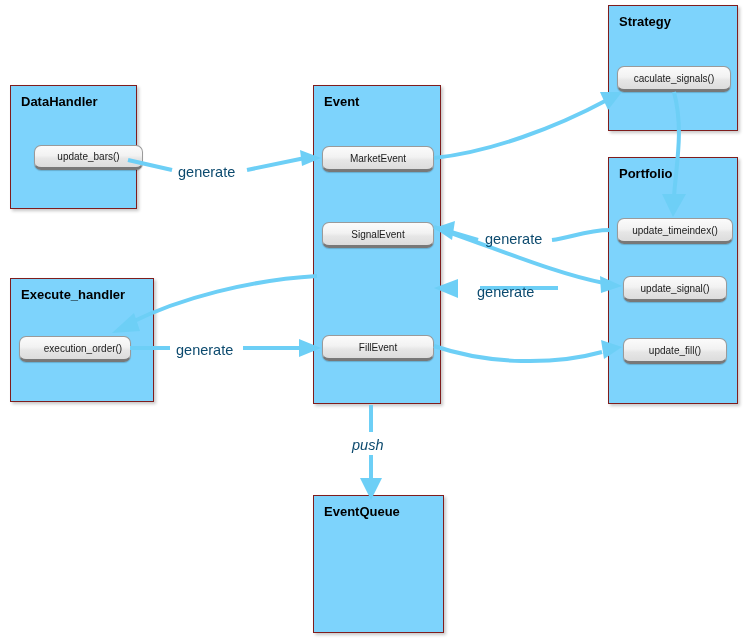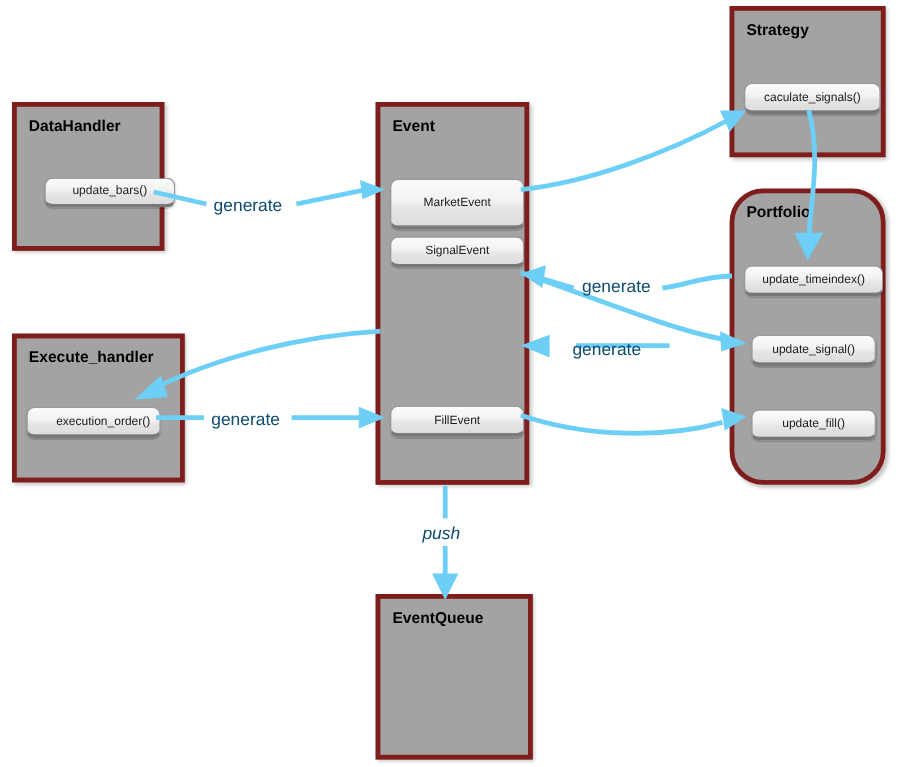--- a/index.html
+++ b/index.html
@@ -10,22 +10,22 @@
   #canvas {
     position: relative;
     width: 750px;
     height: 639px;
     background: #ffffff;
     font-family: "Liberation Sans", sans-serif;
     overflow: hidden;
   }
   .uml-box {
     position: absolute;
-    background: #a3a3a3;
-    border: 4px solid #7f1d1d;
+    background: #7dd3fc;
+    border: 1px solid #7f1d1d;
     box-sizing: border-box;
     box-shadow: 2px 2px 3px rgba(0,0,0,0.22);
     z-index: 3;
   }
   .uml-title {
     position: absolute;
     left: 10px;
     top: 8px;
     font-size: 13px;
     font-weight: bold;
@@ -147,34 +147,34 @@
     <div class="method-btn" style="left:23px; top:59px; width:109px; height:25px;">update_bars()</div>
   </div>
 
   <div class="uml-box" style="left:10px; top:278px; width:144px; height:124px;">
     <div class="uml-title">Execute_handler</div>
     <div class="method-btn" style="left:8px; top:57px; width:112px; height:26px;padding-left:16px;">execution_order()</div>
   </div>
 
   <div class="uml-box" style="left:313px; top:85px; width:128px; height:319px;">
     <div class="uml-title">Event</div>
-    <div class="method-btn" style="left:8px; top:60px; width:112px; height:42px;">MarketEvent</div>
-    <div class="method-btn" style="left:8px; top:108px; width:112px; height:26px;">SignalEvent</div>
+    <div class="method-btn" style="left:8px; top:60px; width:112px; height:26px;">MarketEvent</div>
+    <div class="method-btn" style="left:8px; top:136px; width:112px; height:26px;">SignalEvent</div>
     <div class="method-btn" style="left:8px; top:249px; width:112px; height:26px;">FillEvent</div>
   </div>
 
   <div class="uml-box" style="left:313px; top:495px; width:131px; height:138px;">
     <div class="uml-title">EventQueue</div>
   </div>
 
   <div class="uml-box" style="left:608px; top:5px; width:130px; height:126px;">
     <div class="uml-title">Strategy</div>
     <div class="method-btn" style="left:8px; top:60px; width:114px; height:26px;">caculate_signals()</div>
   </div>
 
-  <div class="uml-box" style="left:608px; top:157px; width:130px; height:247px;border-radius:28px;">
+  <div class="uml-box" style="left:608px; top:157px; width:130px; height:247px;">
     <div class="uml-title">Portfolio</div>
     <div class="method-btn" style="left:8px; top:60px; width:116px; height:26px;">update_timeindex()</div>
     <div class="method-btn" style="left:14px; top:118px; width:104px; height:26px;">update_signal()</div>
     <div class="method-btn" style="left:14px; top:180px; width:104px; height:26px;">update_fill()</div>
   </div>
 
 </div>
 
 </body></html>

